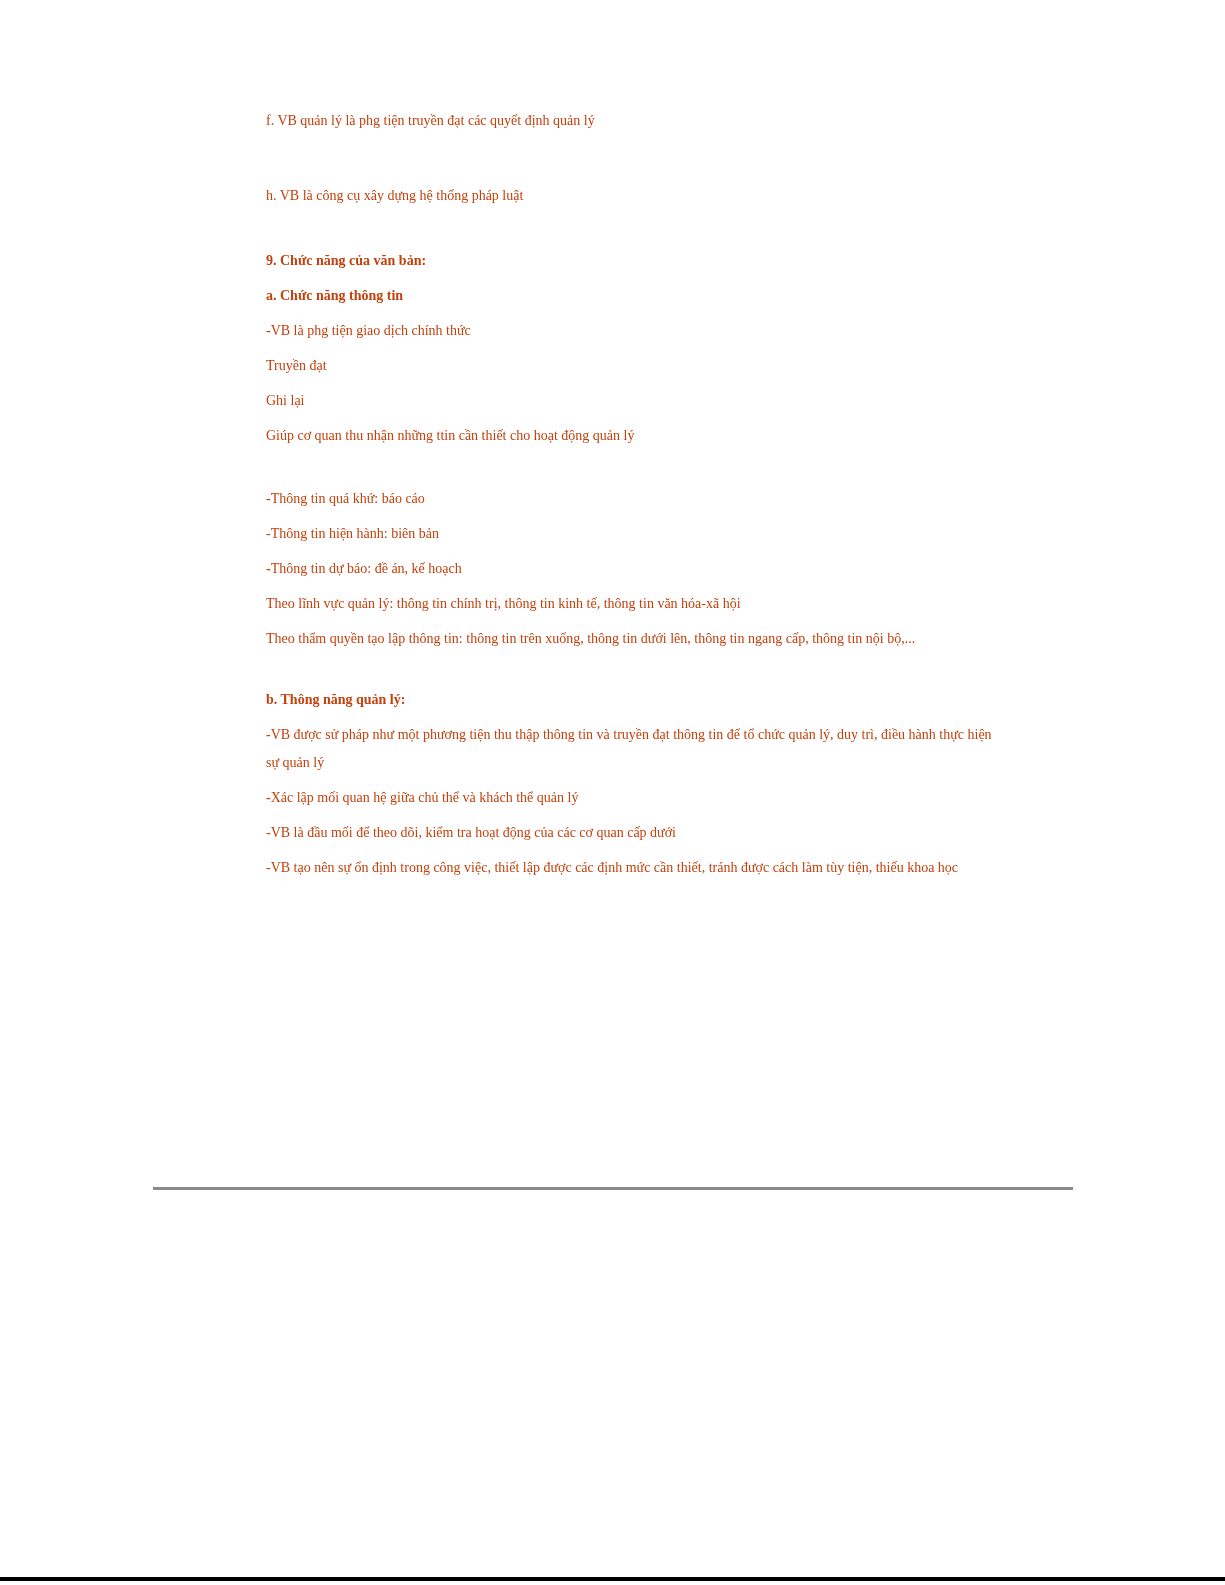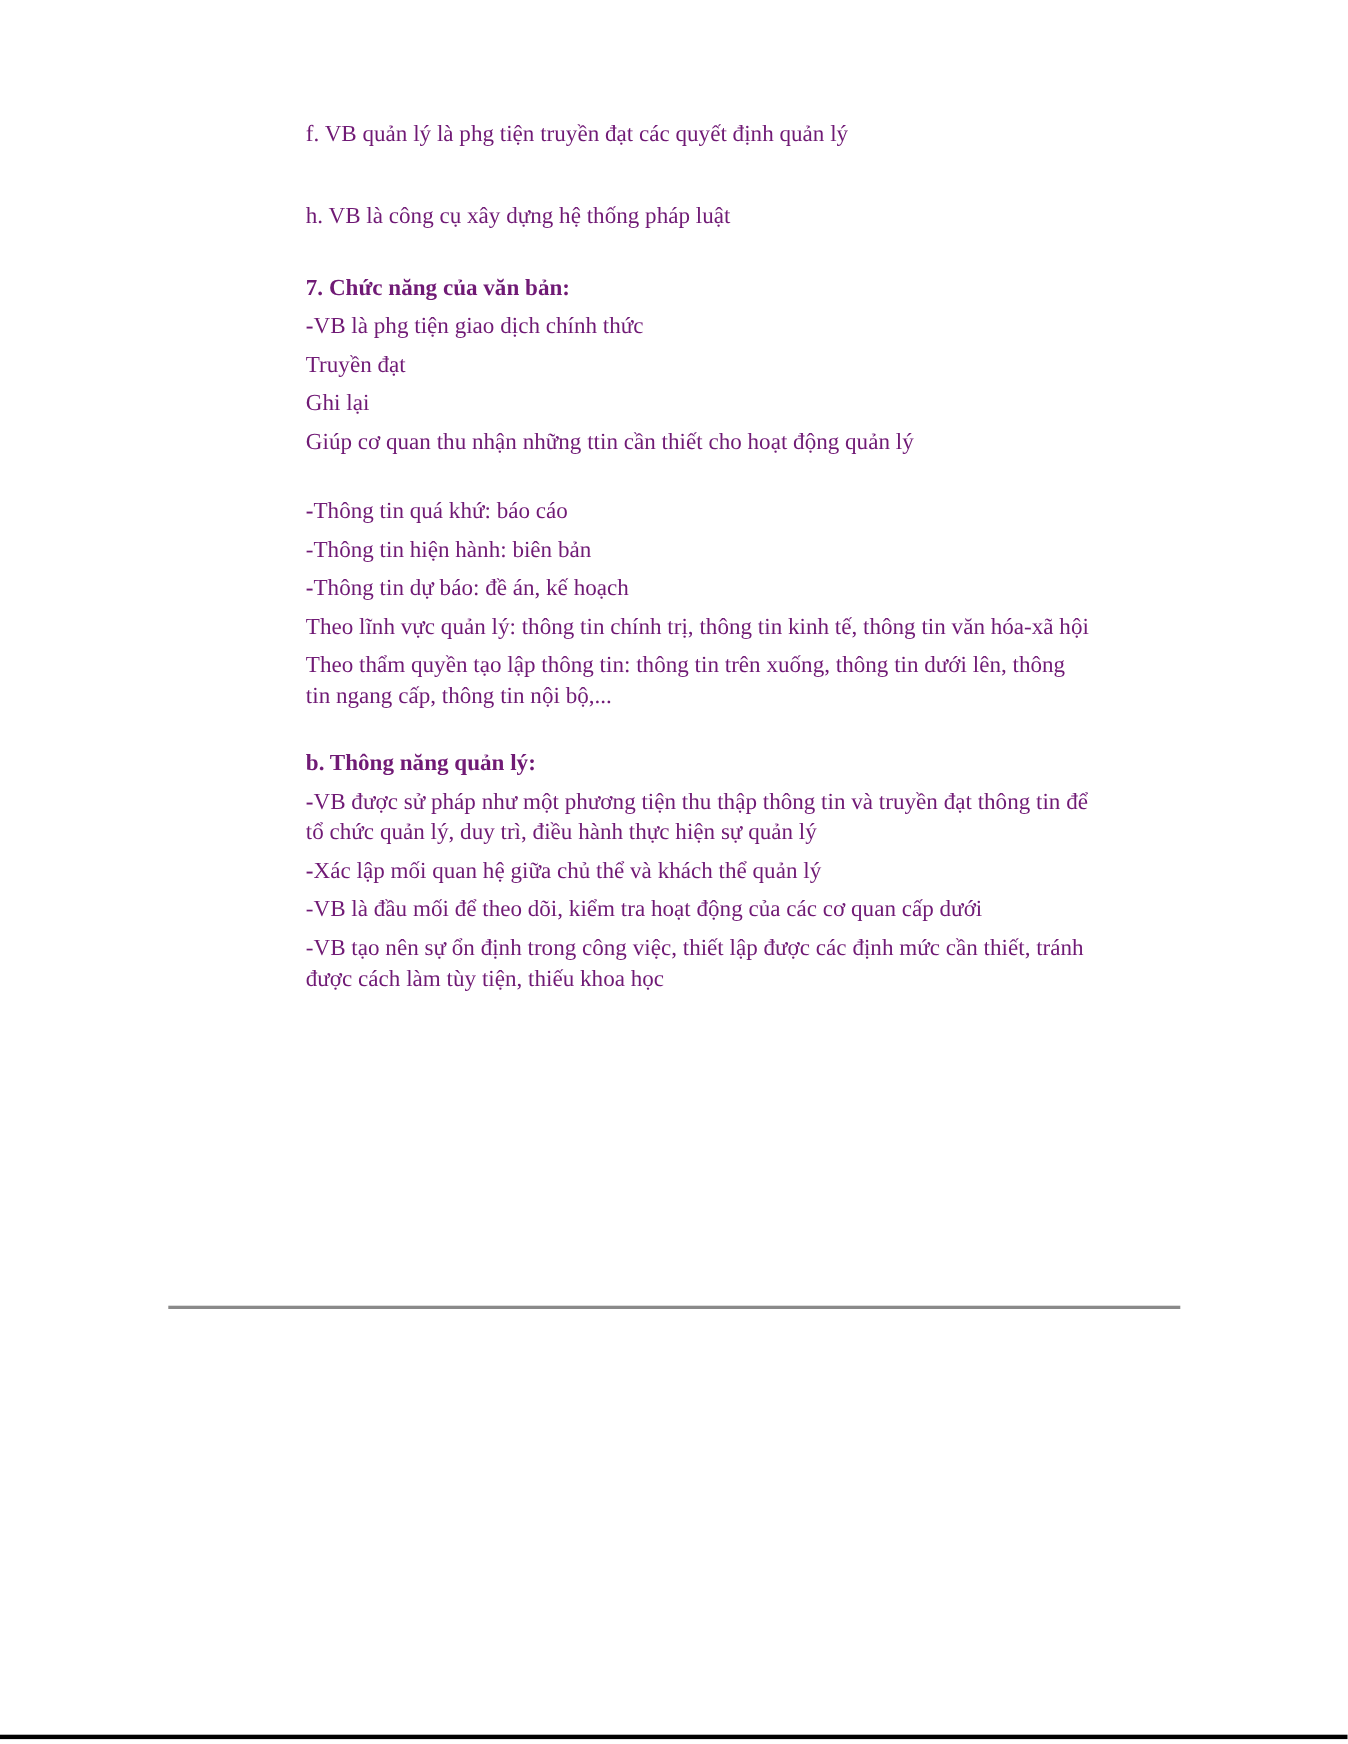--- a/index.html
+++ b/index.html
@@ -15,24 +15,24 @@
     font-family: "Liberation Serif", serif;
     color: #000000;
   }
   .doc-content {
     position: absolute;
     left: 262px;
     top: 107px;
     width: 730px;
   }
   .doc-content p {
-    margin: 0 0 7px 16px;
-    font-size: 21px;
+    margin: 0 0 7px 4px;
+    font-size: 14px;
     line-height: 28px;
-    color: #701a75;
+    color: #c2410c;
   }
   .bold {
     font-weight: bold;
   }
   .dash {
     font-weight: bold;
   }
   .blank-line-a { height: 40px; }
   .blank-line-b { height: 30px; }
   .blank-line-c { height: 28px; }
@@ -66,23 +66,26 @@
   <div class="blank-line-a"></div>
 
 
   <p>
     <span>h. VB là công cụ xây dựng hệ thống pháp luật</span>
   </p>
 
   <div class="blank-line-b"></div>
 
   <p class="bold">
-    <span>7. Chức năng của văn bản:</span>
+    <span>9. Chức năng của văn bản:</span>
   </p>
 
+  <p class="bold">
+    <span>a. Chức năng thông tin</span>
+  </p>
 
   <p>
     <span class="dash">-</span><span>VB là phg tiện giao dịch chính thức</span>
   </p>
 
   <p>
     <span>Truyền đạt</span>
   </p>
 
   <p>

